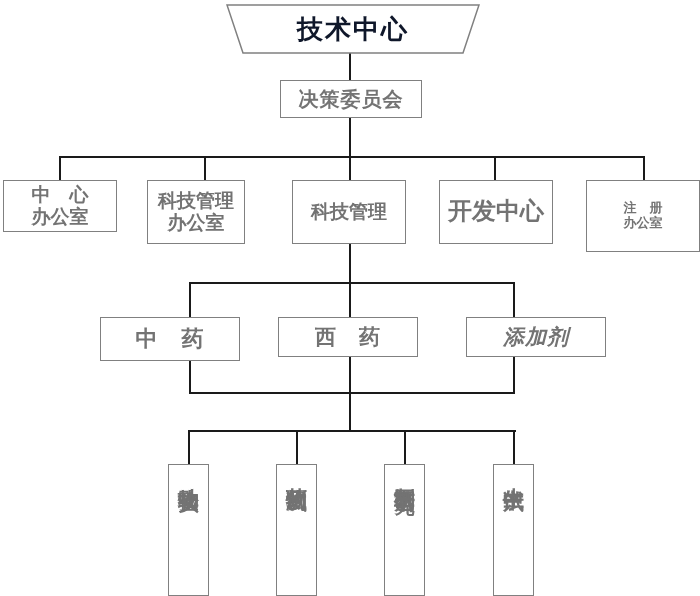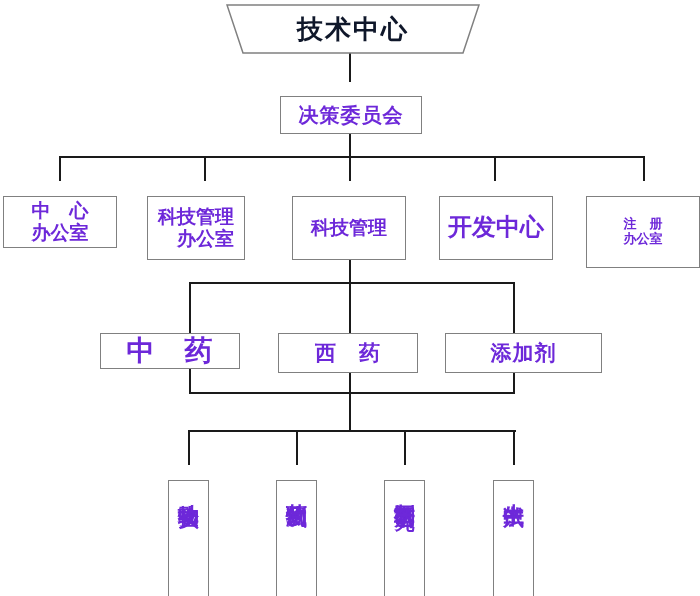--- a/index.html
+++ b/index.html
@@ -9,29 +9,28 @@
     width:700px;height:596px;
     background:#ffffff;
     overflow:hidden;
   }
   
   .node{
     position:absolute;
     box-sizing:border-box;
     border:1px solid #808080;
     background:#ffffff;
-    color:#6d28d9;
+    color:#737373;
     font-weight:bold;
     display:flex;
     align-items:center;
     justify-content:center;
-    text-align:right;
+    text-align:center;
     line-height:1.15;
     z-index:3;
-    margin-top:16px;
   }
   .node .lbl{display:block;white-space:pre;}
   
   .trapezoid{
     position:absolute;
     z-index:3;
   }
   .trapezoid .tz-text{
     position:absolute;
     left:0;right:0;top:0;bottom:0;
@@ -115,27 +114,27 @@
   </div>
 
   <div class="vline" style="left:349px;top:244px;height:40px;"></div>
 
   <div class="hline" style="left:190px;top:282px;width:325px;"></div>
 
   <div class="vline" style="left:189px;top:282px;height:112px;z-index:1;"></div>
   <div class="vline" style="left:349px;top:282px;height:112px;z-index:1;"></div>
   <div class="vline" style="left:513px;top:282px;height:112px;z-index:1;"></div>
 
-  <div class="node" style="left:100px;top:317px;width:140px;height:36px;font-size:28px;letter-spacing:1px;">
+  <div class="node" style="left:100px;top:317px;width:140px;height:44px;font-size:22px;letter-spacing:1px;">
     <span class="lbl">中　药</span>
   </div>
   <div class="node" style="left:278px;top:317px;width:140px;height:40px;font-size:21px;letter-spacing:1px;">
     <span class="lbl">西　药</span>
   </div>
-  <div class="node" style="left:445px;top:317px;width:157px;height:40px;font-size:21px;letter-spacing:1px;">
+  <div class="node" style="left:466px;top:317px;width:140px;height:40px;font-size:21px;letter-spacing:1px;font-style:italic;">
     <span class="lbl">添加剂</span>
   </div>
 
   <div class="hline" style="left:189px;top:392px;width:326px;"></div>
 
   <div class="vline" style="left:349px;top:392px;height:39px;"></div>
 
   <div class="hline" style="left:189px;top:430px;width:327px;"></div>
 
   <div class="vline" style="left:188px;top:430px;height:35px;"></div>

